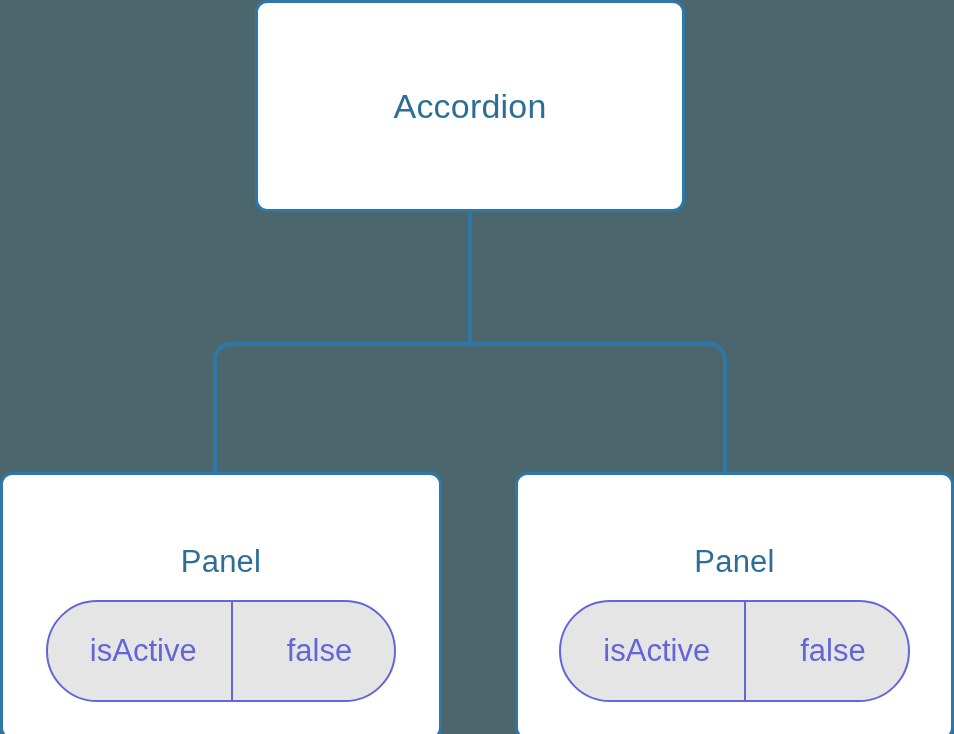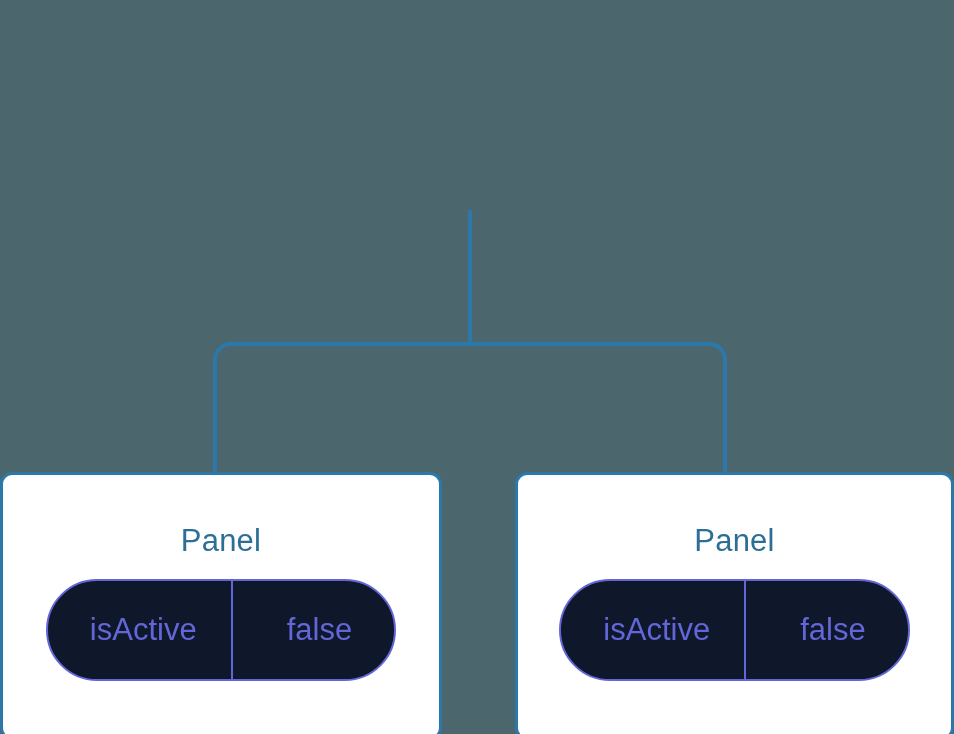--- a/index.html
+++ b/index.html
@@ -69,42 +69,42 @@
     font-size: 34px;
   }
 
   
   .node-panel {
     top: 472px;
     height: 268px;
     justify-content: flex-start;
   }
   .node-panel .node-title {
-    margin-top: 48px;
+    margin-top: 69px;
     font-size: 31px;
   }
   #node-panel-0 {
     left: 0px;
     width: 442px;
   }
   #node-panel-1 {
     left: 515px;
     width: 439px;
   }
 
   
   .prop-pill {
     margin-top: 20px;
     height: 102px;
     display: flex;
     align-items: stretch;
     border: 2px solid #6366d8;
     border-radius: 51px;
     box-sizing: border-box;
-    background: #0f172a;
+    background: #e5e5e5;
     overflow: hidden;
   }
   .prop-key,
   .prop-value {
     display: flex;
     align-items: center;
     justify-content: center;
     color: #6366d8;
     font-size: 31px;
     white-space: nowrap;
@@ -125,20 +125,23 @@
 
   <svg id="connectors" viewBox="0 0 954 734" width="954" height="734" fill="none" xmlns="http://www.w3.org/2000/svg">
 
     <path d="M 470 210 L 470 344" stroke="#2d78ab" stroke-width="4" stroke-linecap="butt"></path>
 
     <path d="M 470 344 L 231 344 A 16 16 0 0 0 215 360 L 215 476" stroke="#2d78ab" stroke-width="4" stroke-linecap="butt"></path>
 
     <path d="M 470 344 L 709 344 A 16 16 0 0 1 725 360 L 725 476" stroke="#2d78ab" stroke-width="4" stroke-linecap="butt"></path>
   </svg>
 
+  <div class="node-box" id="node-accordion">
+    <div class="node-title">Accordion</div>
+  </div>
 
   <div class="node-box node-panel" id="node-panel-0">
     <div class="node-title">Panel</div>
     <div class="prop-pill">
       <span class="prop-key">isActive</span>
       <span class="prop-value">false</span>
     </div>
   </div>
 
   <div class="node-box node-panel" id="node-panel-1">

